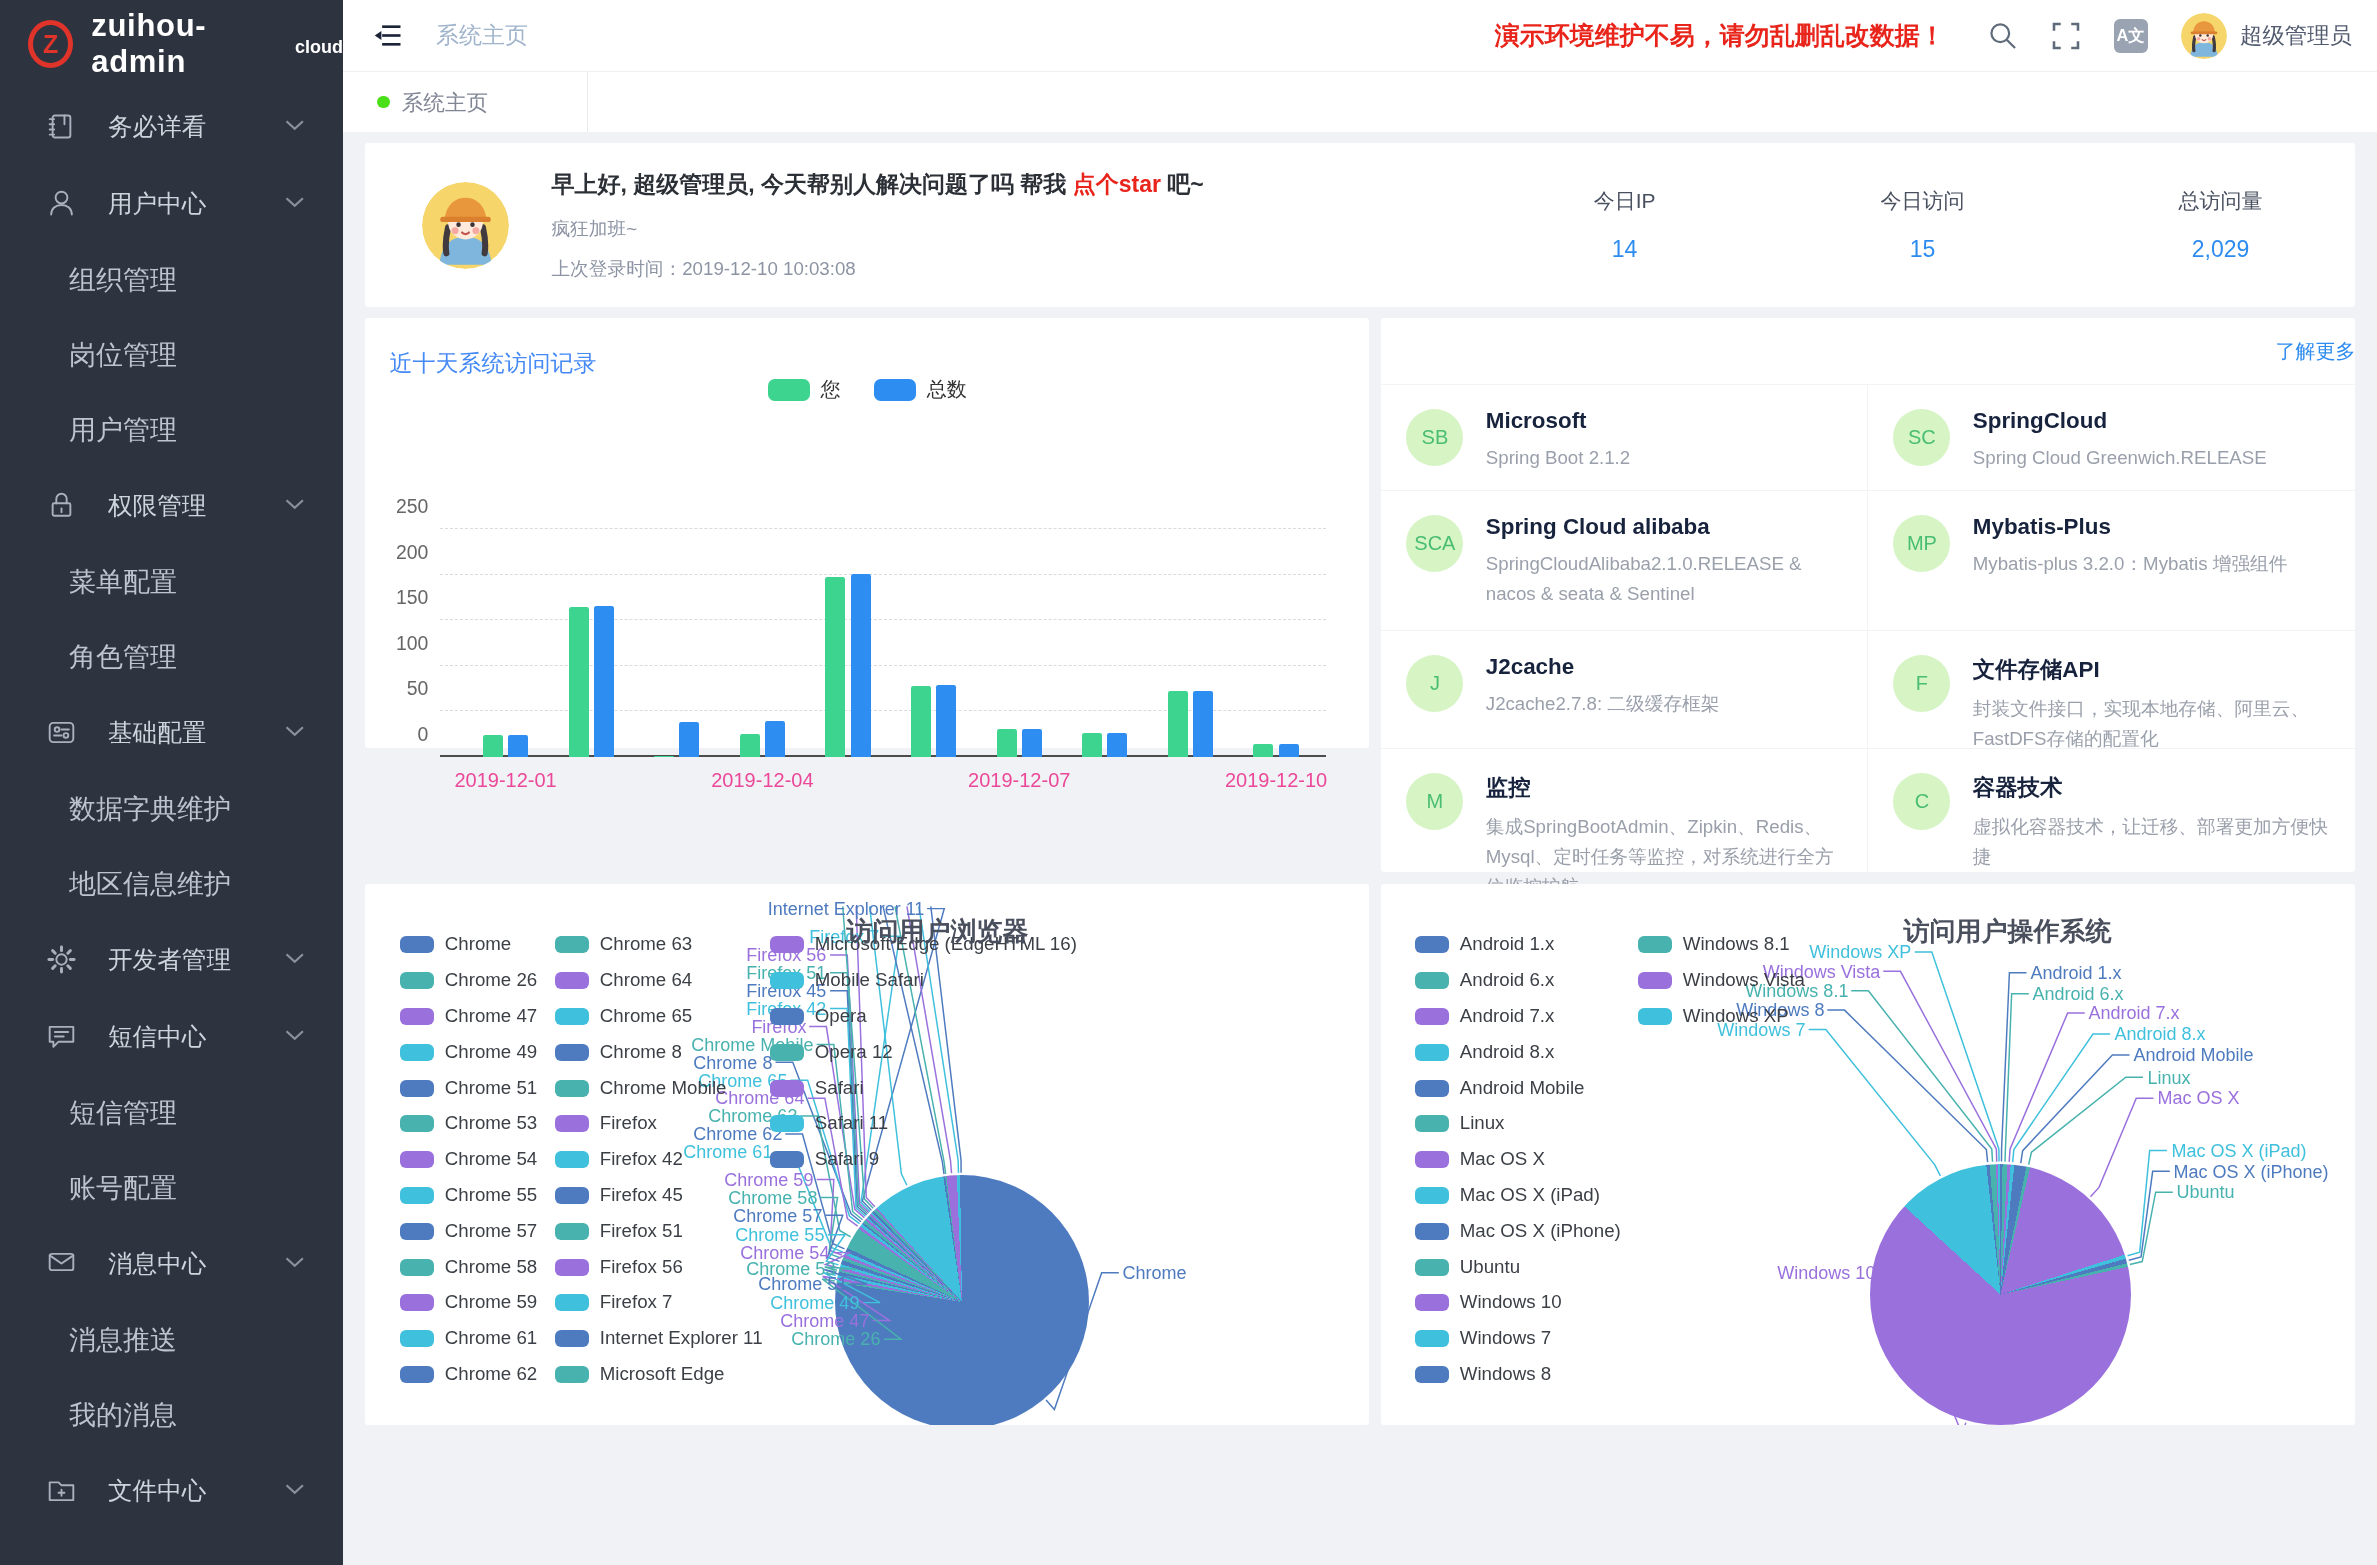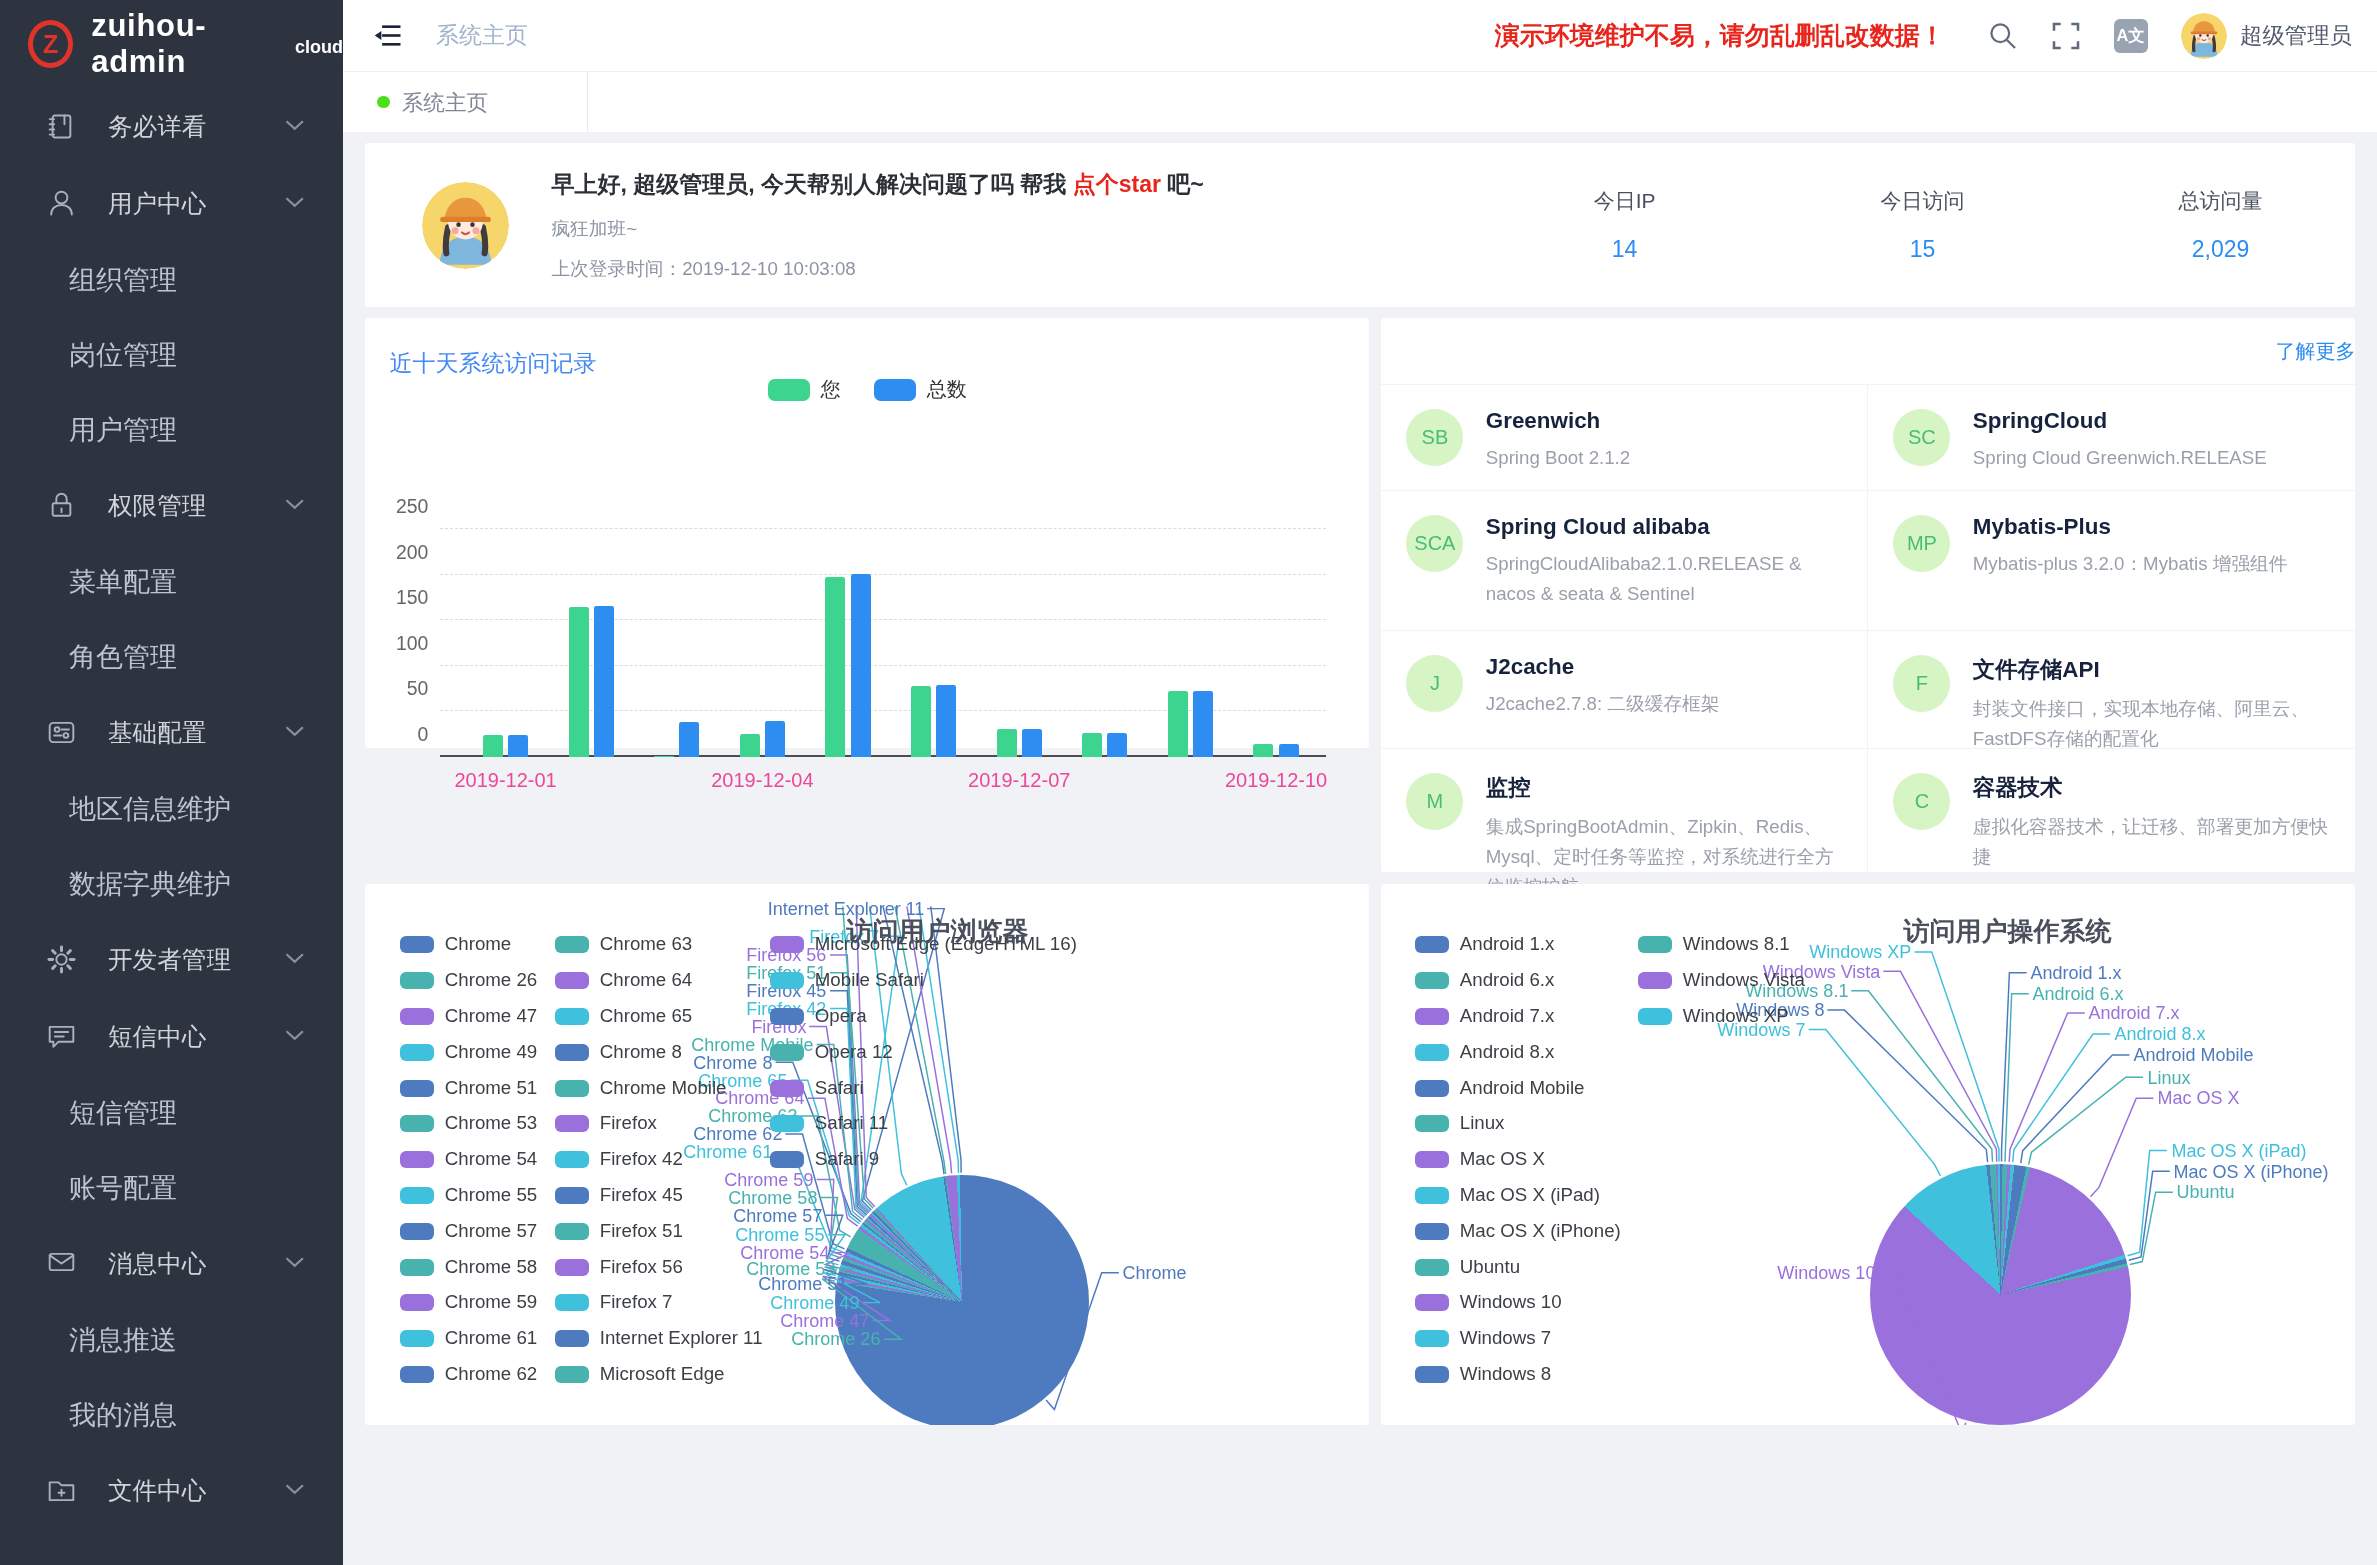--- a/index.html
+++ b/index.html
@@ -145,22 +145,22 @@
             <circle cx="15" cy="17" r="3.2"></circle>
             <line x1="21" y1="17" x2="31" y2="17"></line>
             <circle cx="27" cy="25" r="3.2"></circle>
             <line x1="11" y1="25" x2="21" y2="25"></line>
           </svg>
           <span class="ml">基础配置</span>
           <span class="chev"><svg class="chevs" width="19.4" height="12" viewBox="0 0 26 16">
               <polyline points="2,3 13,13 24,3"></polyline>
             </svg></span>
         </div>
+        <div class="menu-child">数据字典维护</div>
         <div class="menu-child">地区信息维护</div>
-        <div class="menu-child">数据字典维护</div>
         <div class="menu-head">
           <svg class="icon mi" viewBox="0 0 42 42">
             <circle cx="21" cy="21" r="7"></circle>
             <g stroke-width="4">
               <line x1="21" y1="4" x2="21" y2="9"></line>
               <line x1="21" y1="33" x2="21" y2="38"></line>
               <line x1="4" y1="21" x2="9" y2="21"></line>
               <line x1="33" y1="21" x2="38" y2="21"></line>
               <line x1="9" y1="9" x2="12.5" y2="12.5"></line>
               <line x1="29.5" y1="29.5" x2="33" y2="33"></line>
@@ -379,21 +379,21 @@
         </div>
 
         <div class="card fw-card">
           <div class="fw-head">
             <span class="fw-more">了解更多</span>
           </div>
           <div class="fw-grid" id="fw-grid">
               <div class="fw-cell">
                 <div class="fw-av">SB</div>
                 <div>
-                  <div class="fw-t">Greenwich</div>
+                  <div class="fw-t">Microsoft</div>
                   <div class="fw-d">Spring Boot 2.1.2</div>
                 </div>
               </div>
               <div class="fw-cell">
                 <div class="fw-av">SC</div>
                 <div>
                   <div class="fw-t">SpringCloud</div>
                   <div class="fw-d">Spring Cloud Greenwich.RELEASE</div>
                 </div>
               </div>

